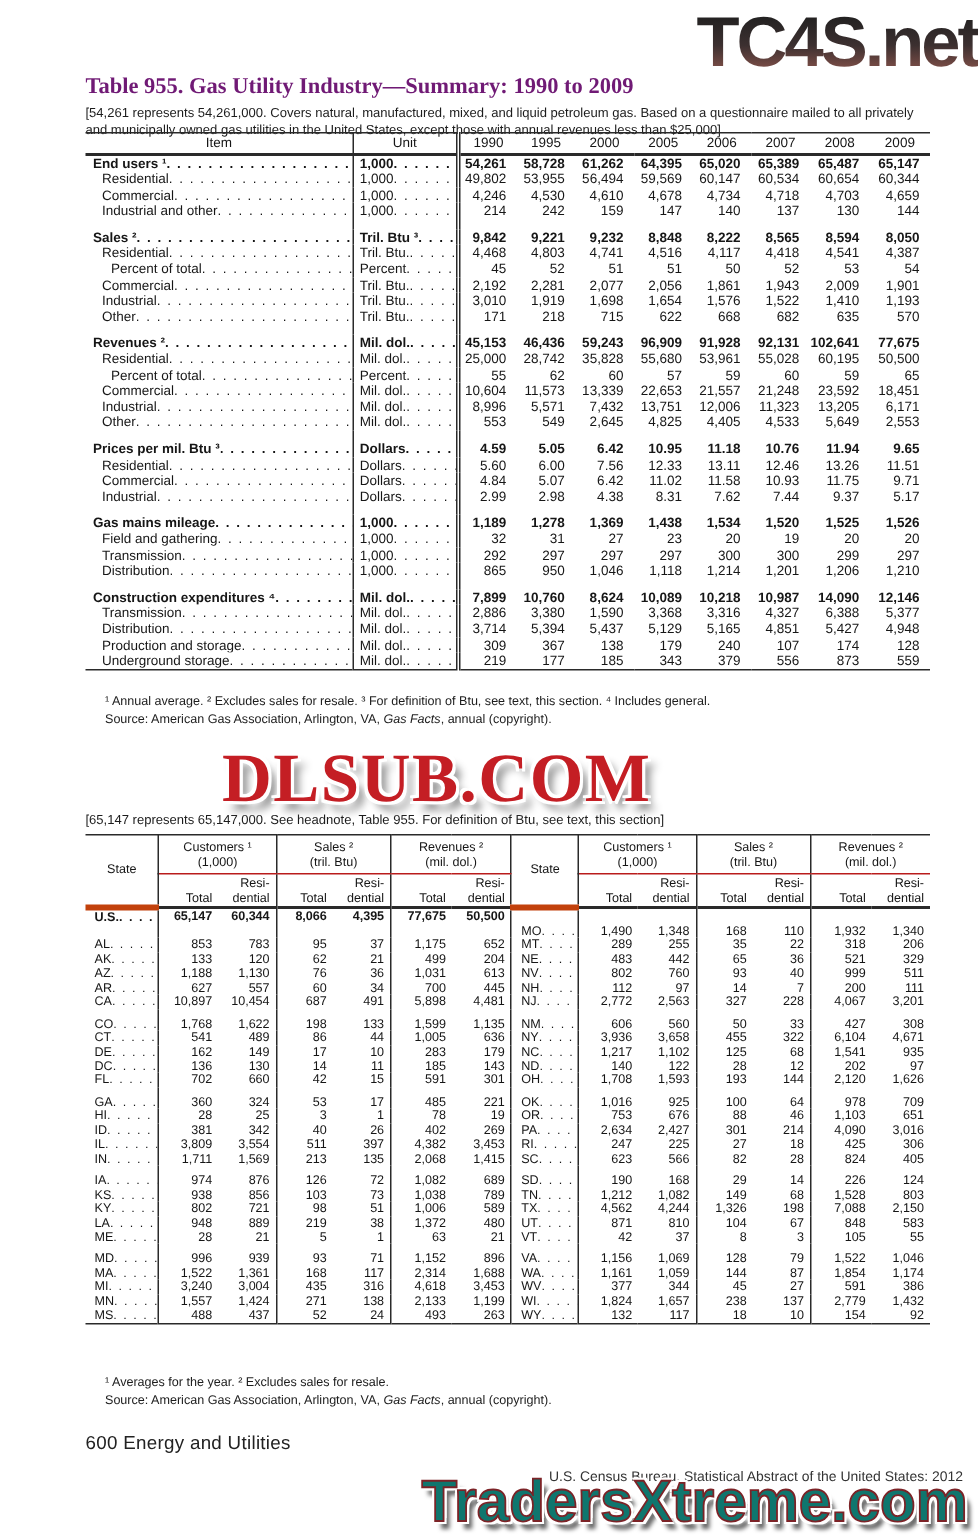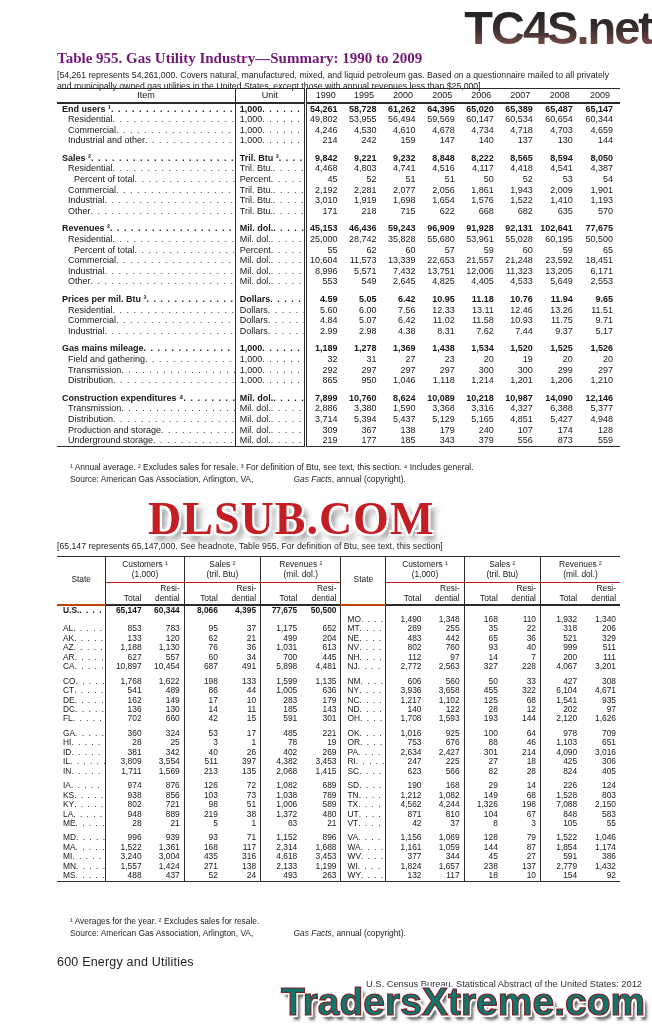--- a/index.html
+++ b/index.html
@@ -20,21 +20,21 @@
             font-family:"Liberation Sans", sans-serif; letter-spacing:0px; color:#0f766e;
             -webkit-text-stroke:1.2px #7c2327;
             text-shadow:0 0 2px #fff,0 0 3px #fff,2px 2px 0 #fff,-2px -2px 0 #fff,
                         2px -2px 0 #fff,-2px 2px 0 #fff,4px 5px 3px #666; z-index:30; }
 
   
   .t-title { position:absolute; left:57px; font-family:"Liberation Serif", serif;
              font-weight:bold; font-size:15px; color:#701a75; }
   .headnote { position:absolute; left:57px; width:566px; font-size:8.7px; line-height:1.22; color:#1c1c1c; }
   .footline { position:absolute; left:70px; font-size:8.4px; color:#1c1c1c; }
-  .footline i { font-style:italic;margin-left:38px; }
+  .footline i { font-style:italic; }
 
   
   #t955 { position:absolute; left:57px; top:88px; width:563px; border-collapse:collapse;
           table-layout:fixed; font-size:9px; border-bottom:1.5px solid #2a2a2a; }
   #t955 th { font-weight:normal; font-size:9px; height:14px;
              border-top:1px solid #2a2a2a; border-bottom:2px solid #2a2a2a; text-align:center; }
   #t955 td { height:10.6px; line-height:10.6px; white-space:nowrap; overflow:hidden; }
   #t955 td:nth-child(1), #t955 th:nth-child(1) { border-right:1px solid #2a2a2a; }
   #t955 td:nth-child(2), #t955 th:nth-child(2) { border-right:3px double #2a2a2a;margin-left:48px; }
   #t955 td.num { text-align:right; padding-right:7px; }
@@ -49,21 +49,21 @@
   td.unit .lw { padding-left:4px; }
 
   
   #t956 { position:absolute; left:57px; top:556px; width:563px; border-collapse:collapse;
           table-layout:fixed; font-size:8.4px; border-bottom:1.5px solid #2a2a2a; }
   #t956 th { font-weight:normal; font-size:8.4px; line-height:1.15; }
   #t956 thead tr.gr th { border-top:1px solid #2a2a2a; height:26px; text-align:center; vertical-align:middle; }
   #t956 thead tr.gr th.grp { border-bottom:1px solid #b91c1c; }
   #t956 thead tr.sub th { height:22px; vertical-align:bottom; text-align:right; padding-right:4px;
                           border-bottom:2px solid #2a2a2a; }
-  #t956 thead th.st { text-align:center; vertical-align:middle; border-bottom:2px solid #c2410c; }
+  #t956 thead th.st { text-align:center; vertical-align:middle; border-bottom:4px solid #c2410c; }
   #t956 .br1 { border-right:1px solid #2a2a2a; }
   #t956 .br2 { border-right:1.6px solid #2a2a2a; }
   #t956 td { height:9.45px; line-height:9.45px; white-space:nowrap; overflow:hidden; }
   #t956 td:nth-child(1),#t956 td:nth-child(3),#t956 td:nth-child(5),
   #t956 td:nth-child(8),#t956 td:nth-child(10),#t956 td:nth-child(12) { border-right:1px solid #2a2a2a; }
   #t956 td:nth-child(7) { border-right:1.6px solid #2a2a2a; }
   #t956 td.num { text-align:right; padding-right:4px; }
   #t956 td.stc .lw { padding-left:6px; }
   #t956 tr.b { font-weight:bold; }
   #t956 tr.sp td { height:5px; line-height:5px; }

